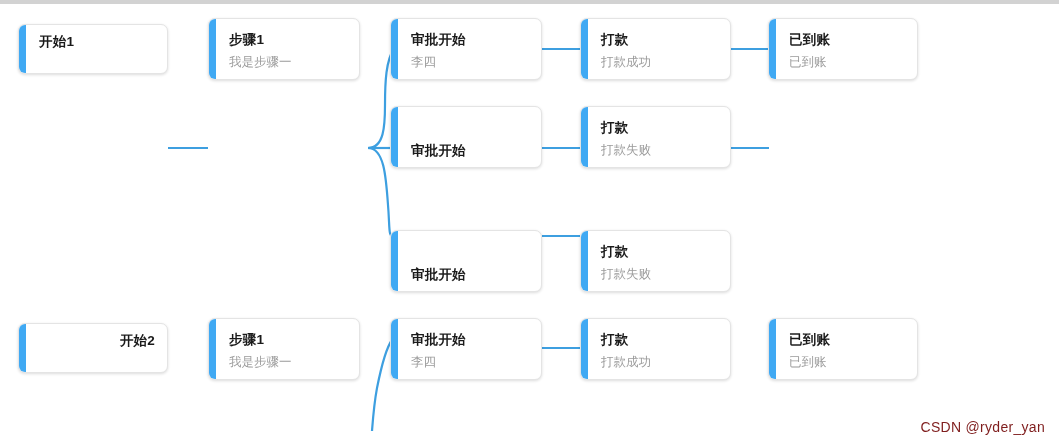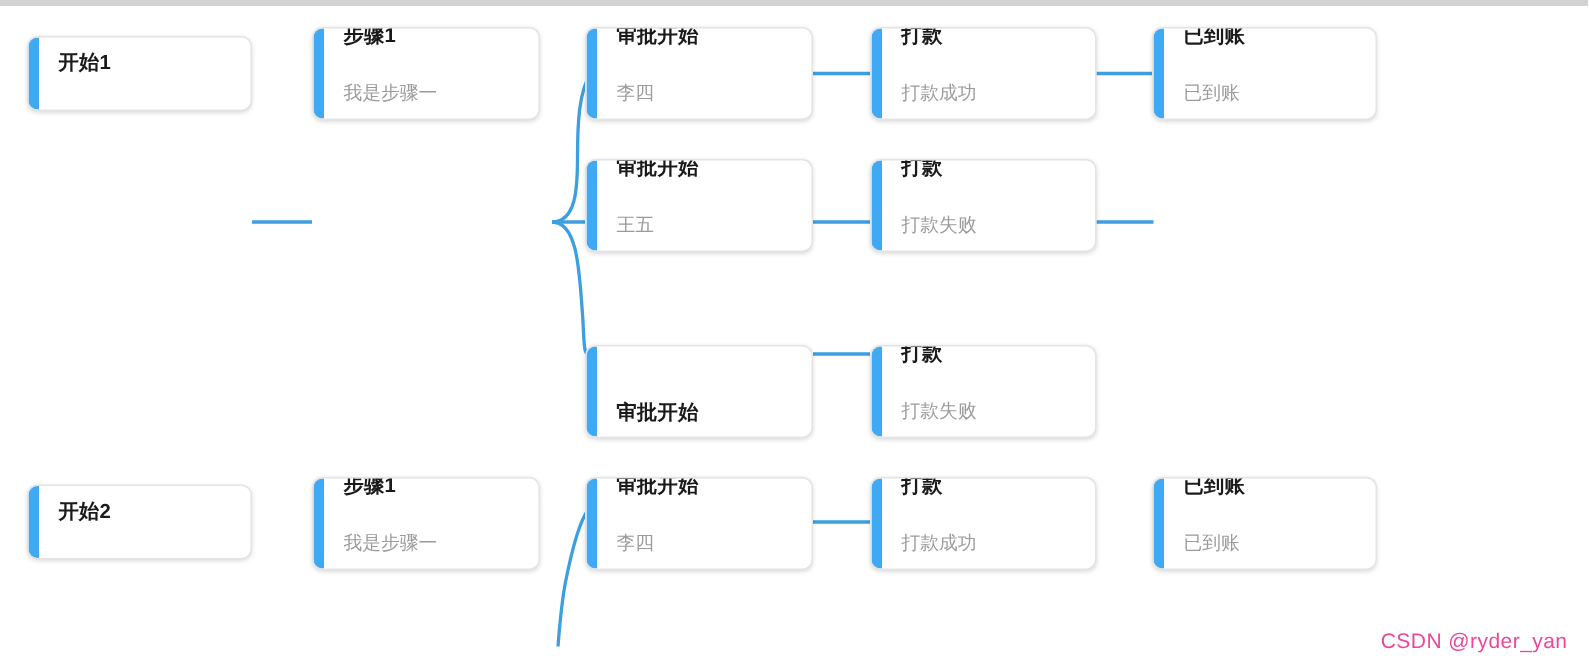--- a/index.html
+++ b/index.html
@@ -67,36 +67,36 @@
     color: #1a1a1a;
     line-height: 17px;
     letter-spacing: 0.2px;
     white-space: nowrap;
   }
   .node-sub {
     font-size: 12.5px;
     font-weight: normal;
     color: #9b9b9b;
     line-height: 17px;
-    margin-top: 22px;
+    margin-top: 6px;
     white-space: nowrap;
   }
   
   .node.single .node-body {
     justify-content: center;
     padding-top: 0;
     padding-bottom: 16px;
   }
   
   #watermark {
     position: absolute;
     right: 14px;
     bottom: 8px;
     font-size: 14px;
-    color: #ec4899;
+    color: #7f1d1d;
     letter-spacing: 0.3px;
     white-space: nowrap;
     user-select: none;
   }
 </style>
 </head>
 <body>
 
 <div id="canvas">
 
@@ -148,21 +148,20 @@
         <div class="node-accent"></div>
         <div class="node-body">
           <div class="node-title">已到账</div>
           <div class="node-sub">已到账</div>
         </div>
       </div>
       <div class="node" style="left: 390px; top: 106px; width: 152px; height: 62px;">
         <div class="node-accent"></div>
         <div class="node-body">
           <div class="node-title">审批开始</div>
-          <div class="node-sub">王五</div>
         </div>
       </div>
       <div class="node" style="left: 580px; top: 106px; width: 151px; height: 62px;">
         <div class="node-accent"></div>
         <div class="node-body">
           <div class="node-title">打款</div>
           <div class="node-sub">打款失败</div>
         </div>
       </div>
       <div class="node" style="left: 390px; top: 230px; width: 152px; height: 62px;">
@@ -171,21 +170,21 @@
           <div class="node-title">审批开始</div>
         </div>
       </div>
       <div class="node" style="left: 580px; top: 230px; width: 151px; height: 62px;">
         <div class="node-accent"></div>
         <div class="node-body">
           <div class="node-title">打款</div>
           <div class="node-sub">打款失败</div>
         </div>
       </div>
-      <div class="node single" style="left: 18px; top: 323px; width: 150px; height: 50px;">
+      <div class="node single" style="left: 18px; top: 323px; width: 150px; height: 50px; text-align: right;">
         <div class="node-accent"></div>
         <div class="node-body">
           <div class="node-title">开始2</div>
         </div>
       </div>
       <div class="node" style="left: 208px; top: 318px; width: 152px; height: 62px;">
         <div class="node-accent"></div>
         <div class="node-body">
           <div class="node-title">步骤1</div>
           <div class="node-sub">我是步骤一</div>

